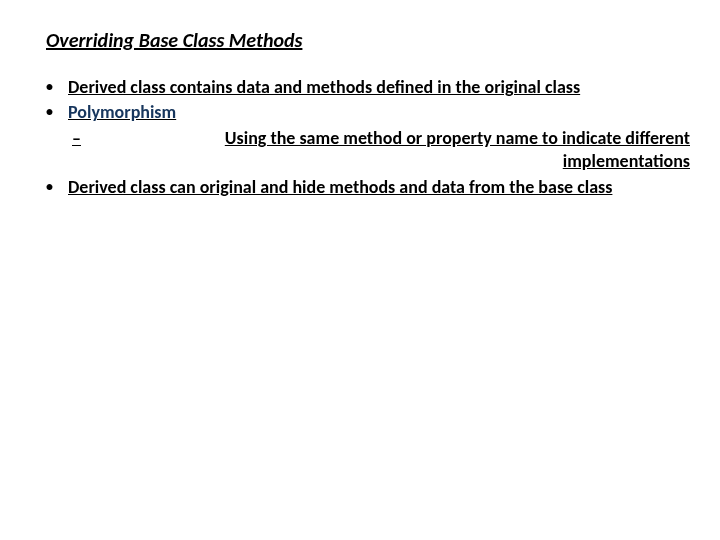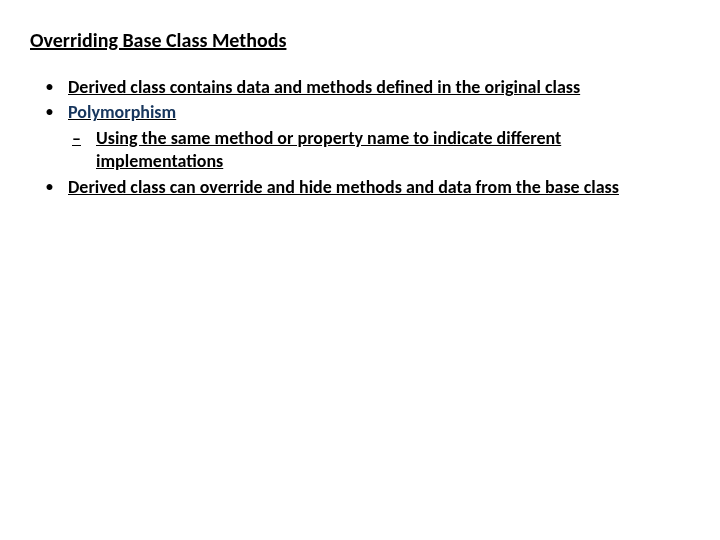--- a/index.html
+++ b/index.html
@@ -12,22 +12,23 @@
       height: 540px;
       background: #ffffff;
       font-family: Calibri, Arial, sans-serif;
       padding: 28px 30px 30px 30px;
       color: #000000;
     }
     .title {
       font-size: 20px;
       font-weight: bold;
       text-decoration: underline;
-      margin-left: 0;
+      margin-left: 16px;
       margin-bottom: 24px;
+      font-style: italic;
     }
     .bullet-list {
       list-style: none;
       padding-left: 16px;
     }
     .bullet-item {
       display: flex;
       margin-bottom: 2px;
       font-size: 18px;
       line-height: 1.3;
@@ -58,20 +59,21 @@
       line-height: 1.3;
       font-weight: bold;
     }
     .sub-marker {
       width: 28px;
       flex-shrink: 0;
       padding-left: 4px;
     }
     .sub-content {
       flex: 1;
+      text-align: right;
     }
   </style>
 </head>
 <body>
 
 <div class="title">Overriding Base Class Methods</div>
 
 <ul class="bullet-list">
   <li class="bullet-item">
     <span class="bullet-marker">•</span>
@@ -84,15 +86,15 @@
       <ul class="sub-list">
         <li class="sub-item">
           <span class="sub-marker">–</span>
           <span class="sub-content">Using the same method or property name to indicate different implementations</span>
         </li>
       </ul>
     </div>
   </li>
   <li class="bullet-item">
     <span class="bullet-marker">•</span>
-    <span class="bullet-content">Derived class can override and hide methods and data from the base class</span>
+    <span class="bullet-content">Derived class can original and hide methods and data from the base class</span>
   </li>
 </ul>
 
 </body></html>

